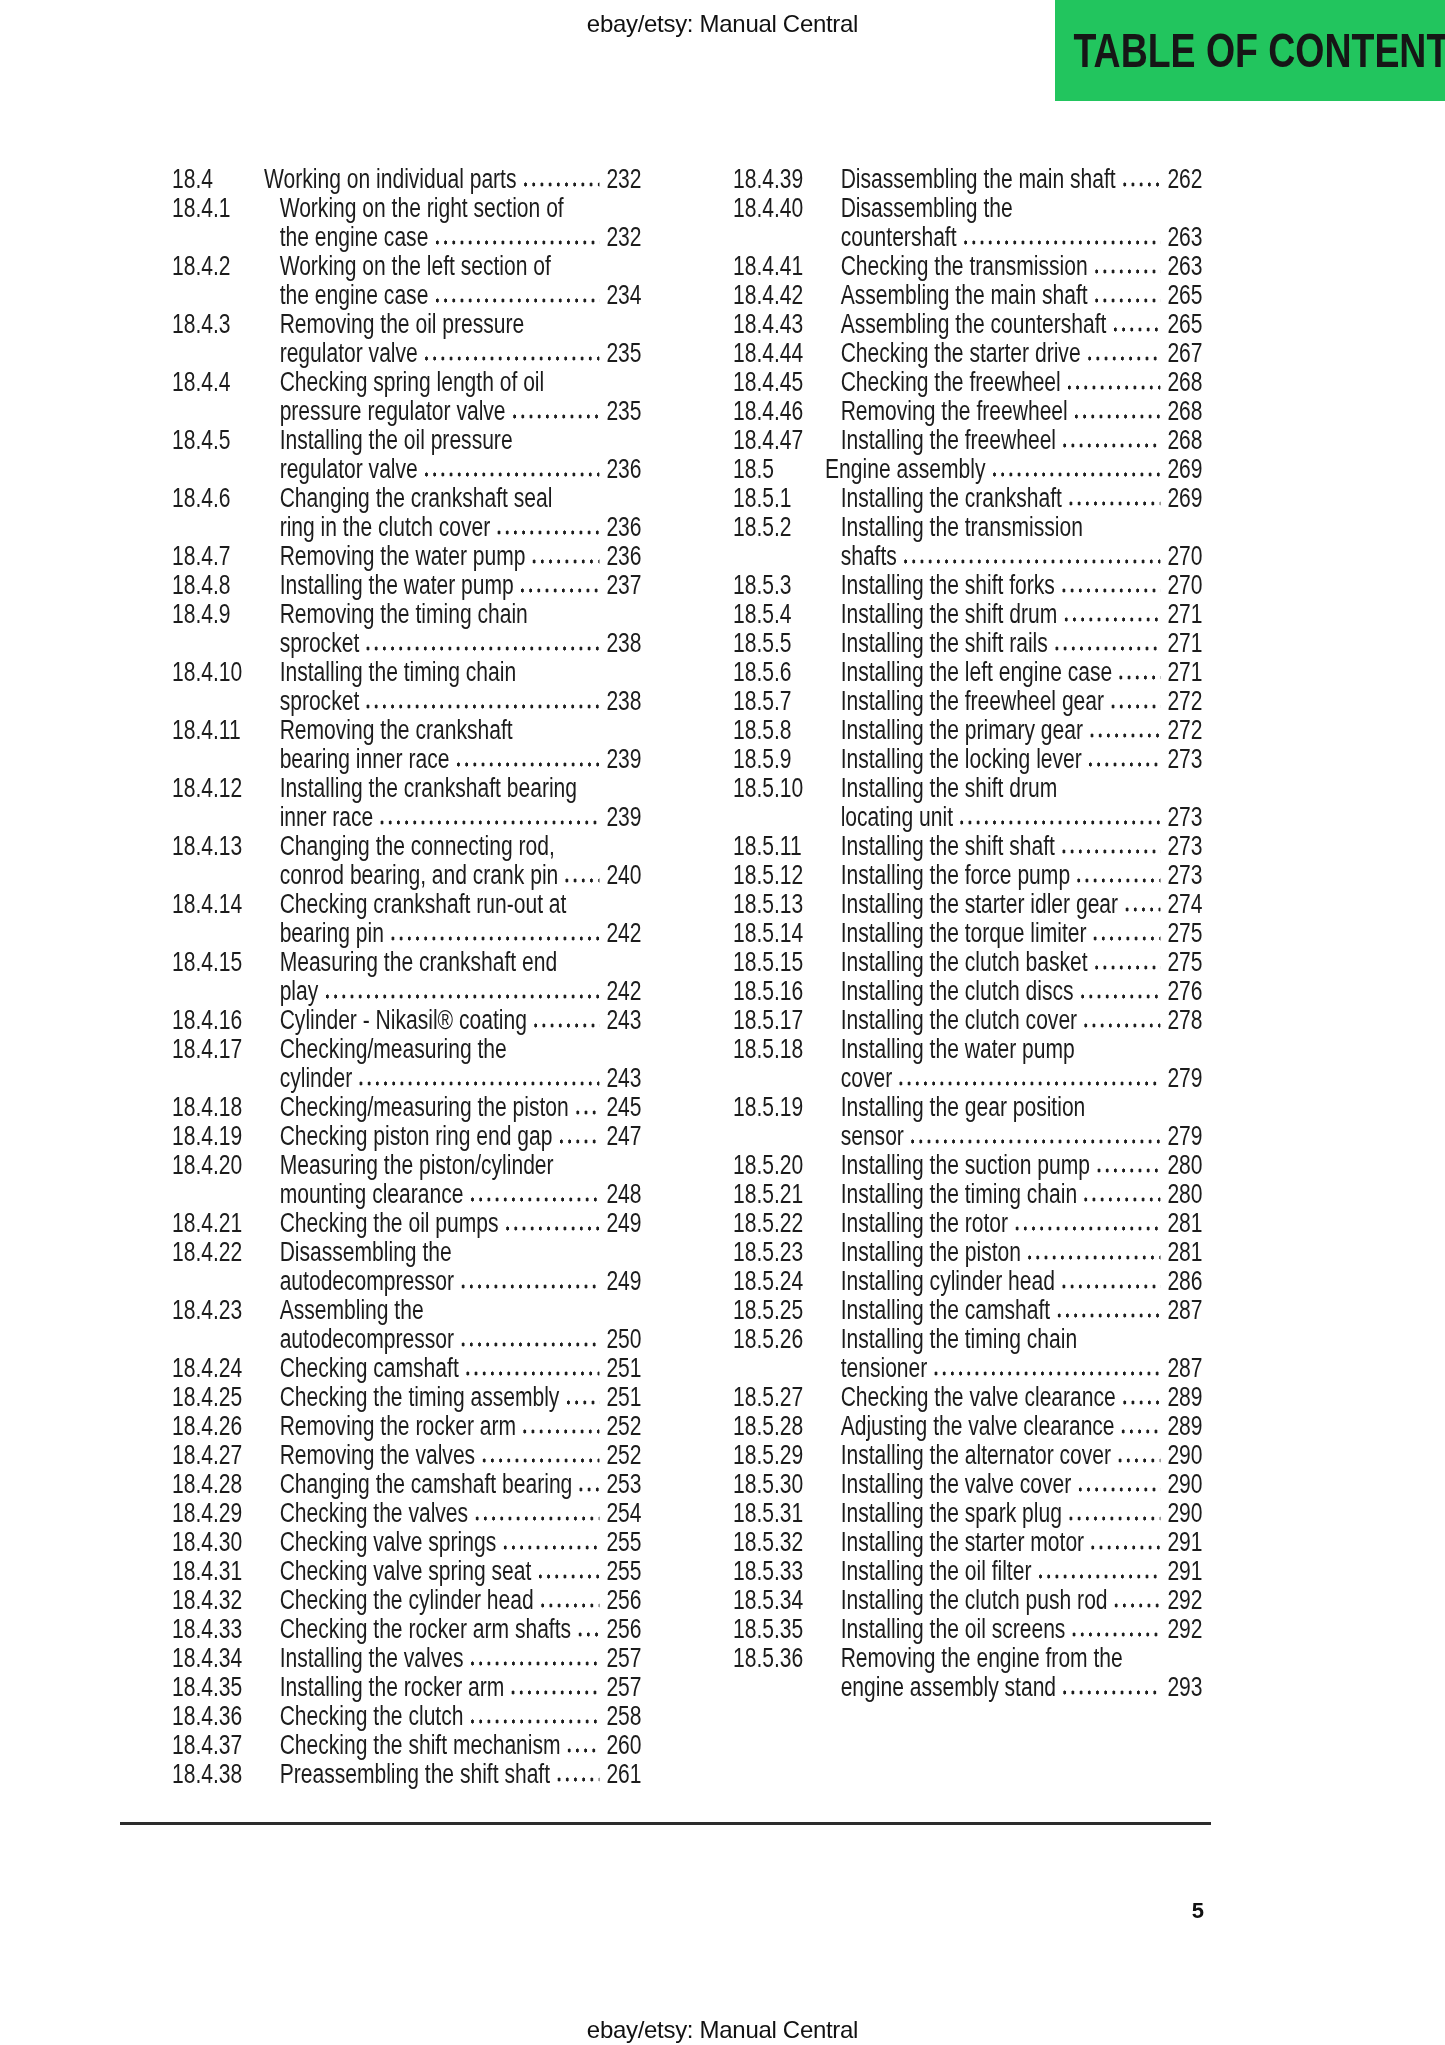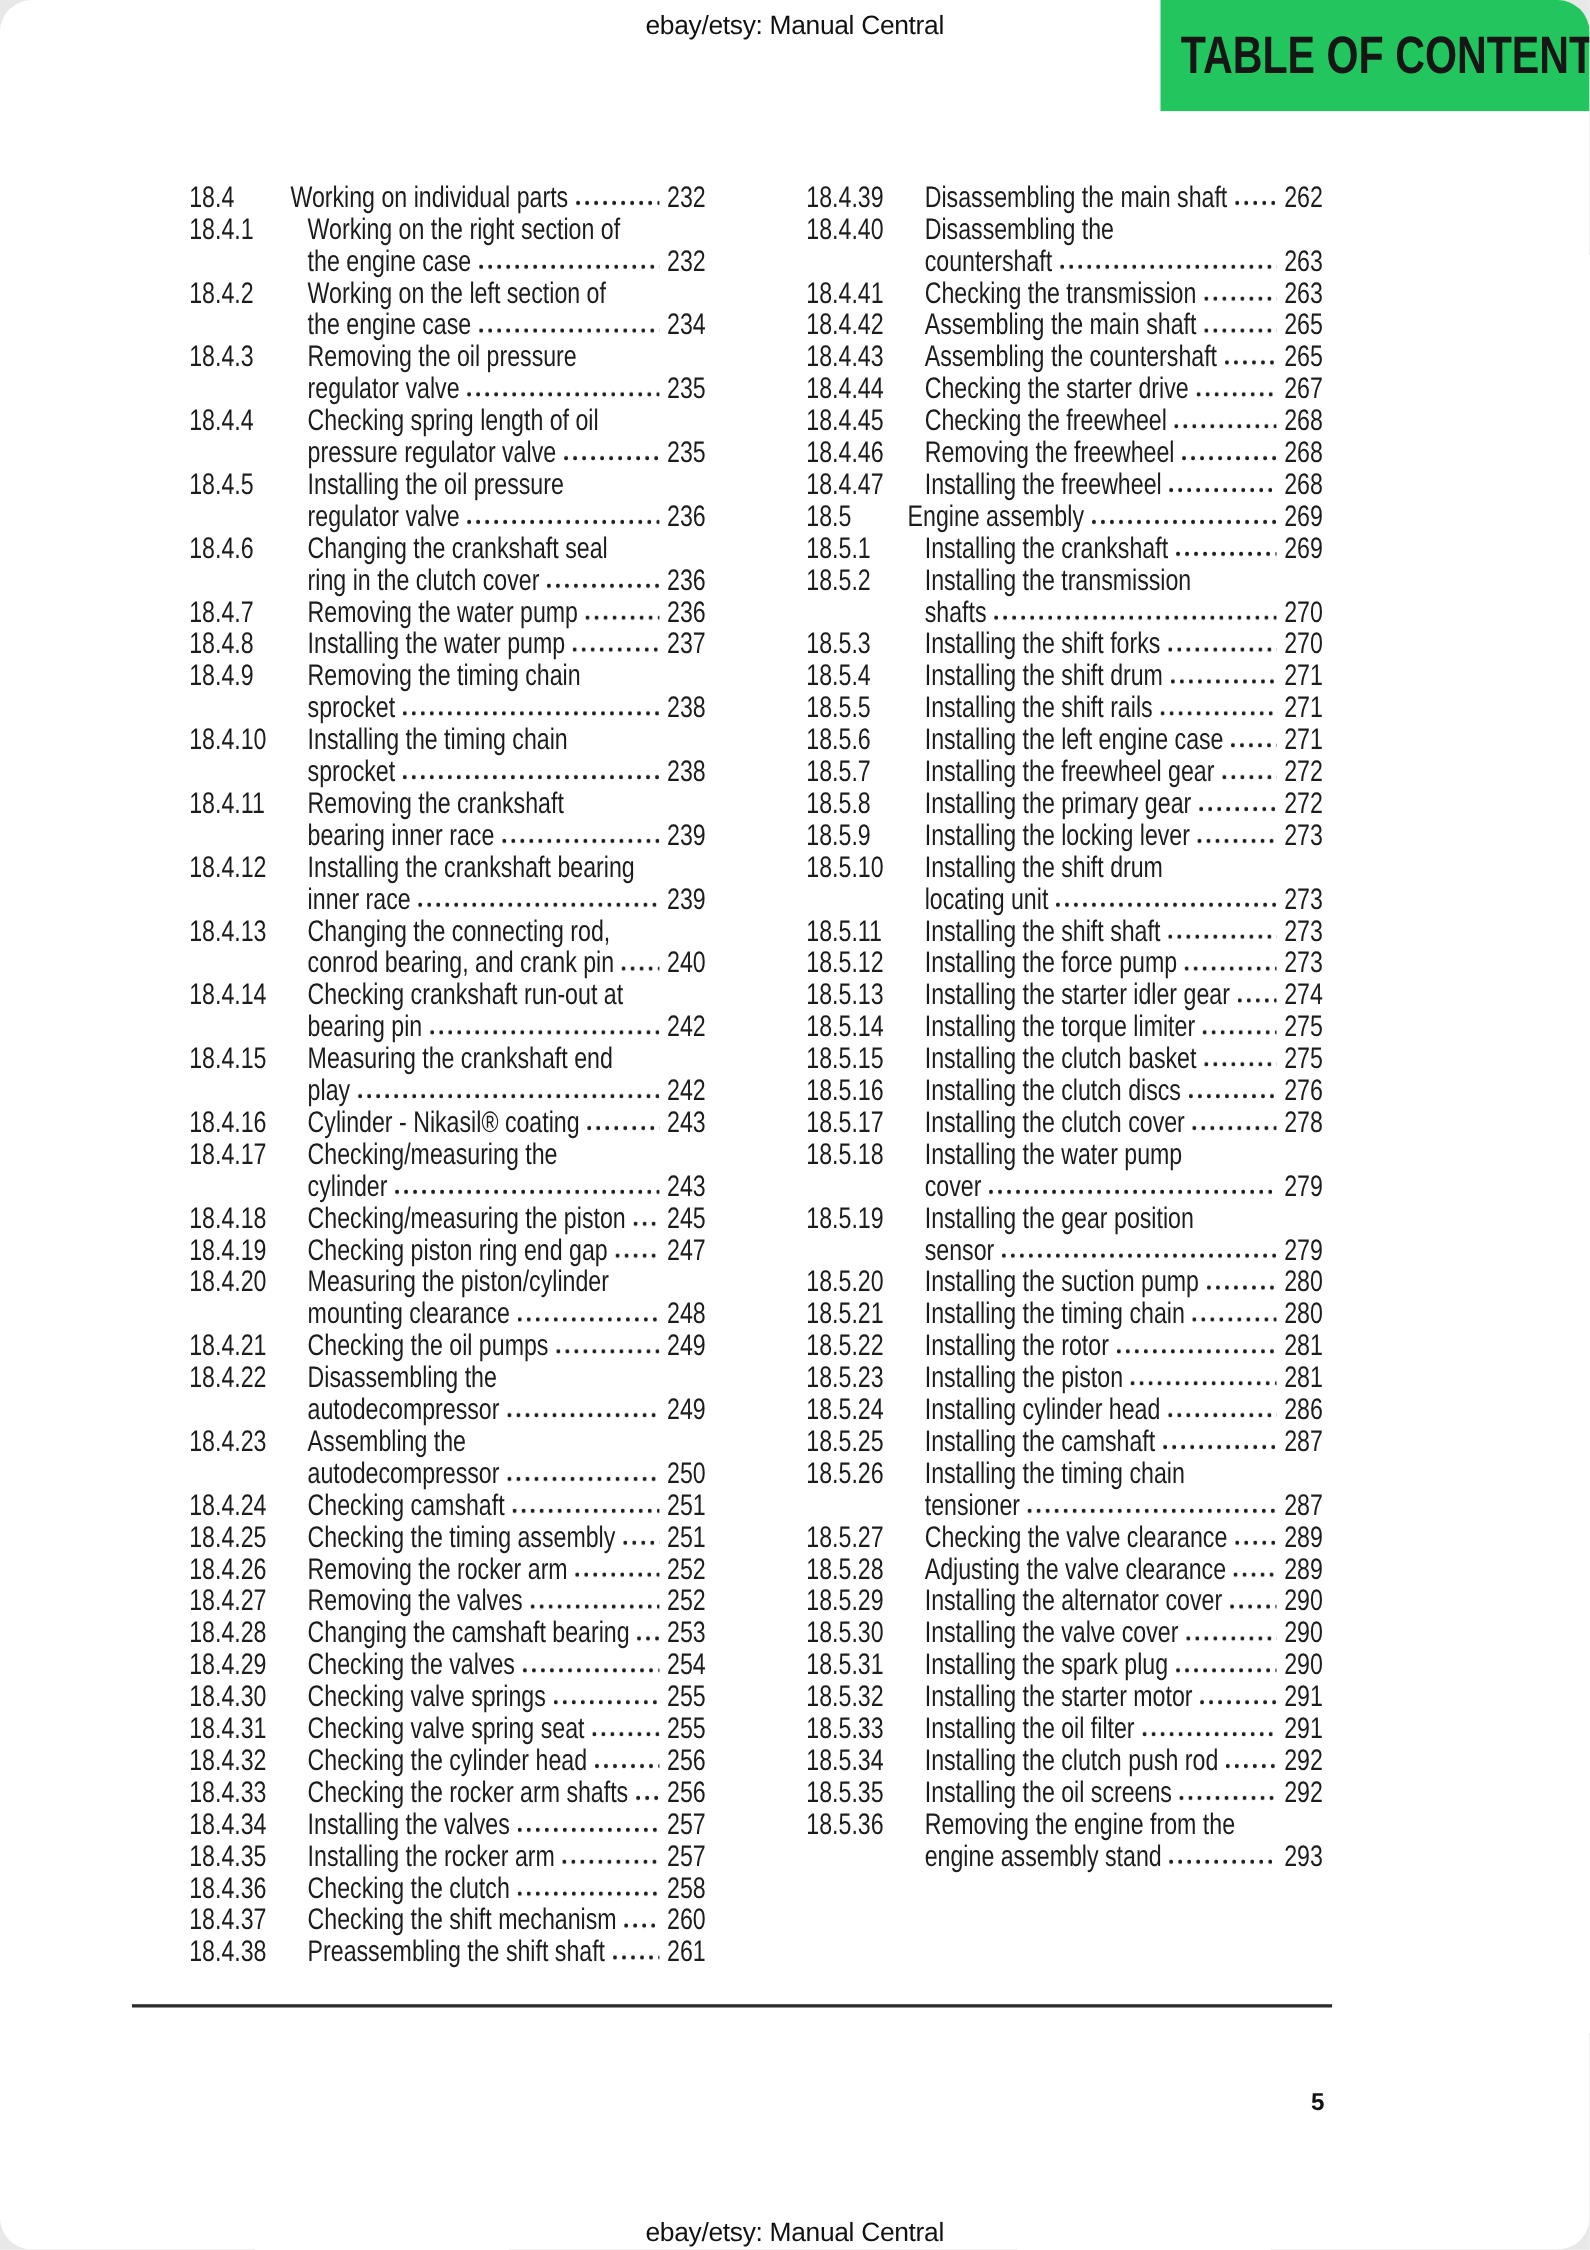--- a/index.html
+++ b/index.html
@@ -4,21 +4,20 @@
 <style>
   html,body{margin:0;padding:0;background:#e8e8e8;}
   .page{
     position:relative;
     width:1445px;height:2045px;
     background:#ffffff;
     font-family:"Liberation Sans","DejaVu Sans",sans-serif;
     color:#1c1c1c;
     overflow:hidden;
     margin:0 auto;
-    border-radius:29px;
   }
   .header-label{
     position:absolute;top:10px;left:0;width:100%;
     text-align:center;font-size:24px;letter-spacing:-0.3px;color:#111;
   }
   .banner{
     position:absolute;left:1055px;top:0;width:438px;height:101px;
     background:#22c55e;
     display:flex;align-items:center;justify-content:center;
   }

